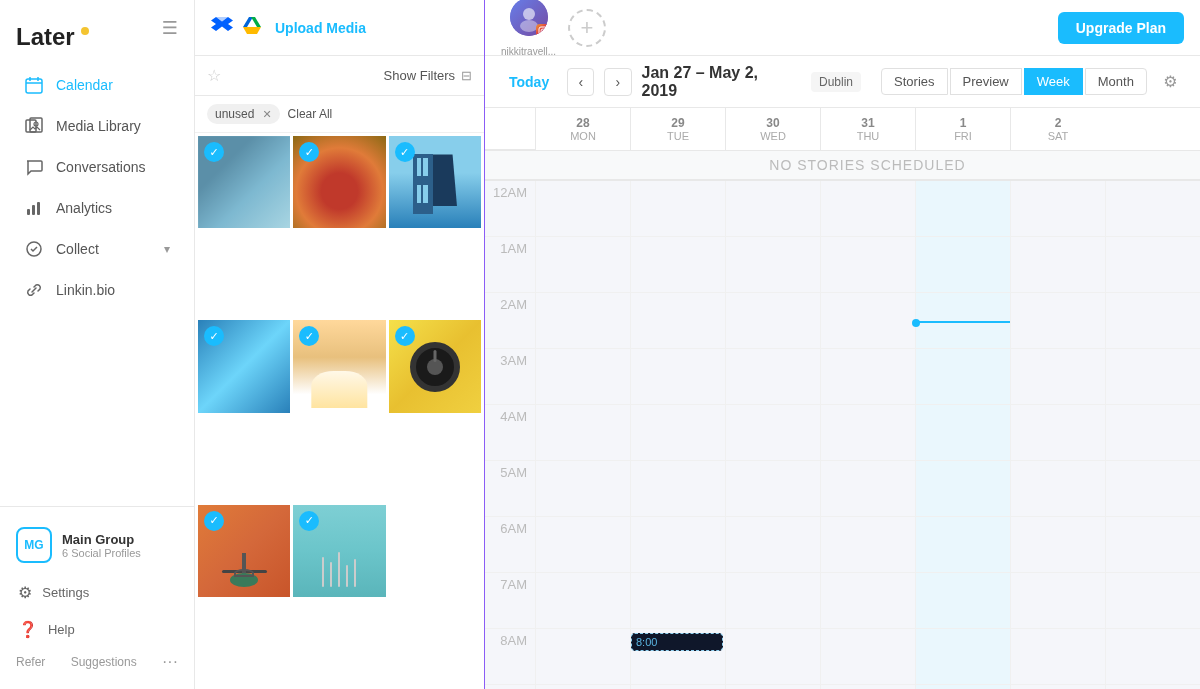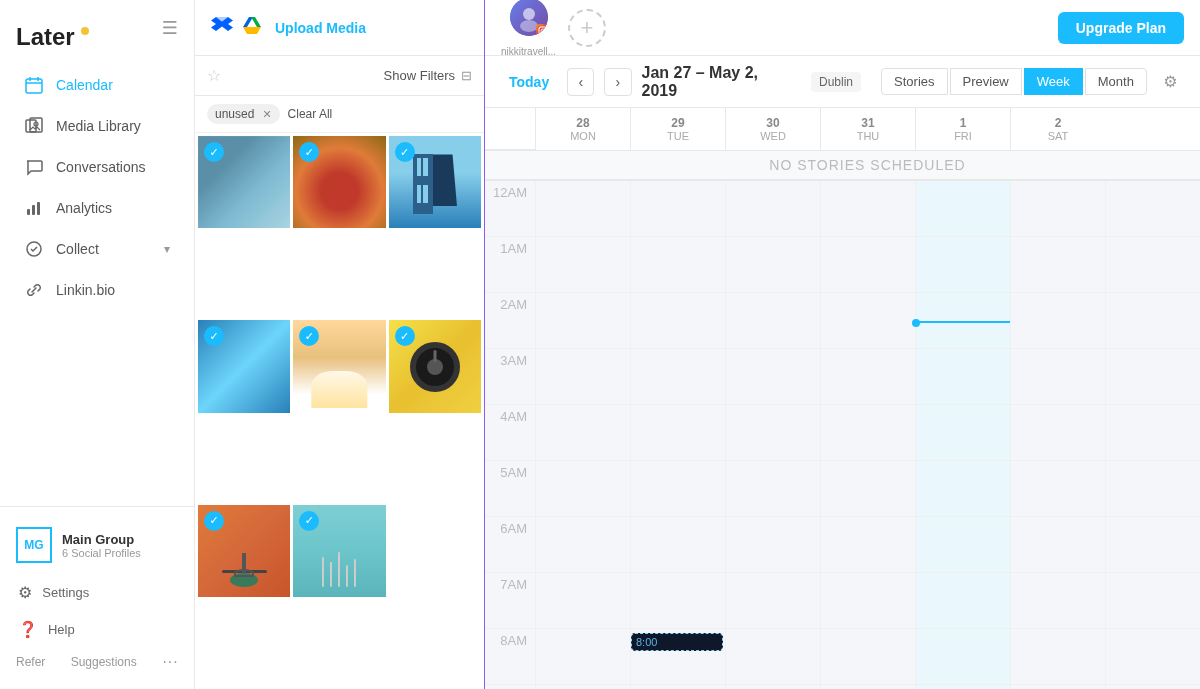--- a/index.html
+++ b/index.html
@@ -67,21 +67,21 @@
       display: flex;
       align-items: center;
       gap: 10px;
       padding: 12px 16px;
       cursor: pointer;
     }
     .group-avatar {
       width: 36px;
       height: 36px;
       border: 2px solid #1abcfe;
-      border-radius: 0;
+      border-radius: 8px;
       display: flex;
       align-items: center;
       justify-content: center;
       font-size: 12px;
       font-weight: 700;
       color: #1abcfe;
       flex-shrink: 0;
     }
     .group-text {}
     .group-name { font-size: 13px; font-weight: 600; color: #333; }

